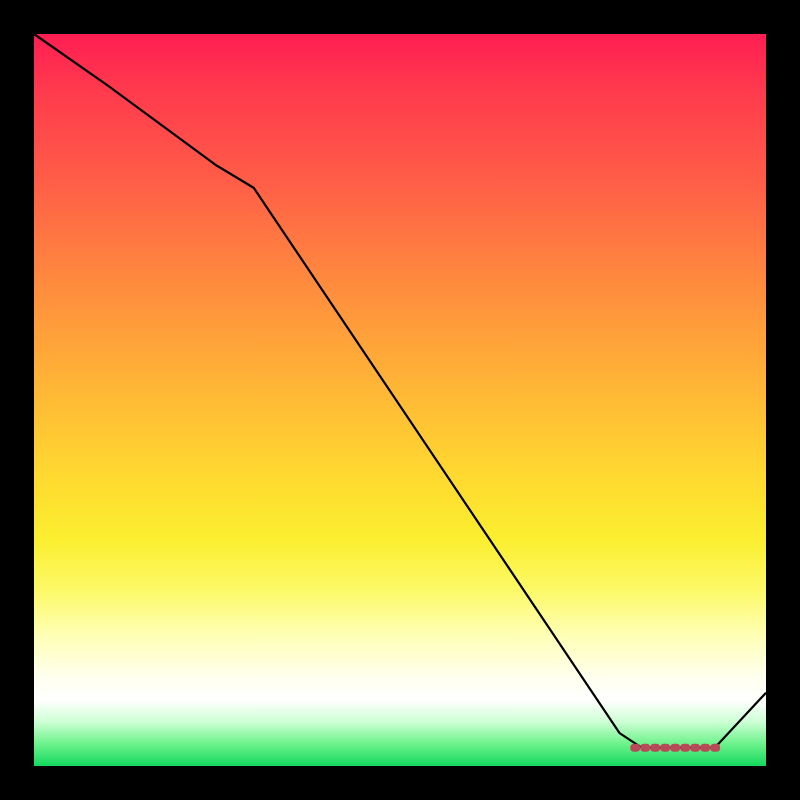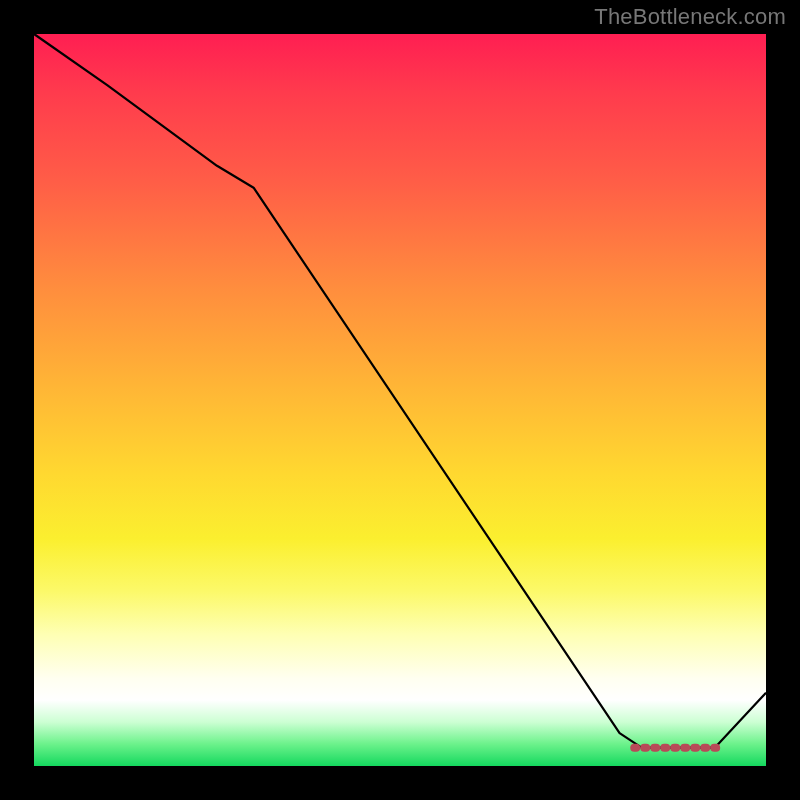--- a/index.html
+++ b/index.html
@@ -60,21 +60,20 @@
     left: 0; top: 0;
     width: 100%; height: 100%;
     overflow: visible;
   }
 </style>
 </head>
 <body>
 
 <div class="frame">
 
-  <div class="watermark">TheBottleneck.com</div>
 
   <div class="plot-area">
     <div class="gradient-bg"></div>
 
     <svg class="overlay" viewBox="0 0 732 732" preserveAspectRatio="none">
 
       <path d="M0.0 0.0 L73.2 51.2 L183.0 131.8 L219.6 153.7 L585.6 699.1 L607.6 713.7 L680.8 713.7 L732.0 658.8" id="curve-path" fill="none" stroke="#000000" stroke-width="2.2" stroke-linejoin="round"></path>
 
       <path d="M 600.2 713.7 L 688.1 713.7" id="flat-path" fill="none" stroke="#b84a58" stroke-width="8" stroke-linecap="round" stroke-dasharray="2 8"></path>
     </svg>

